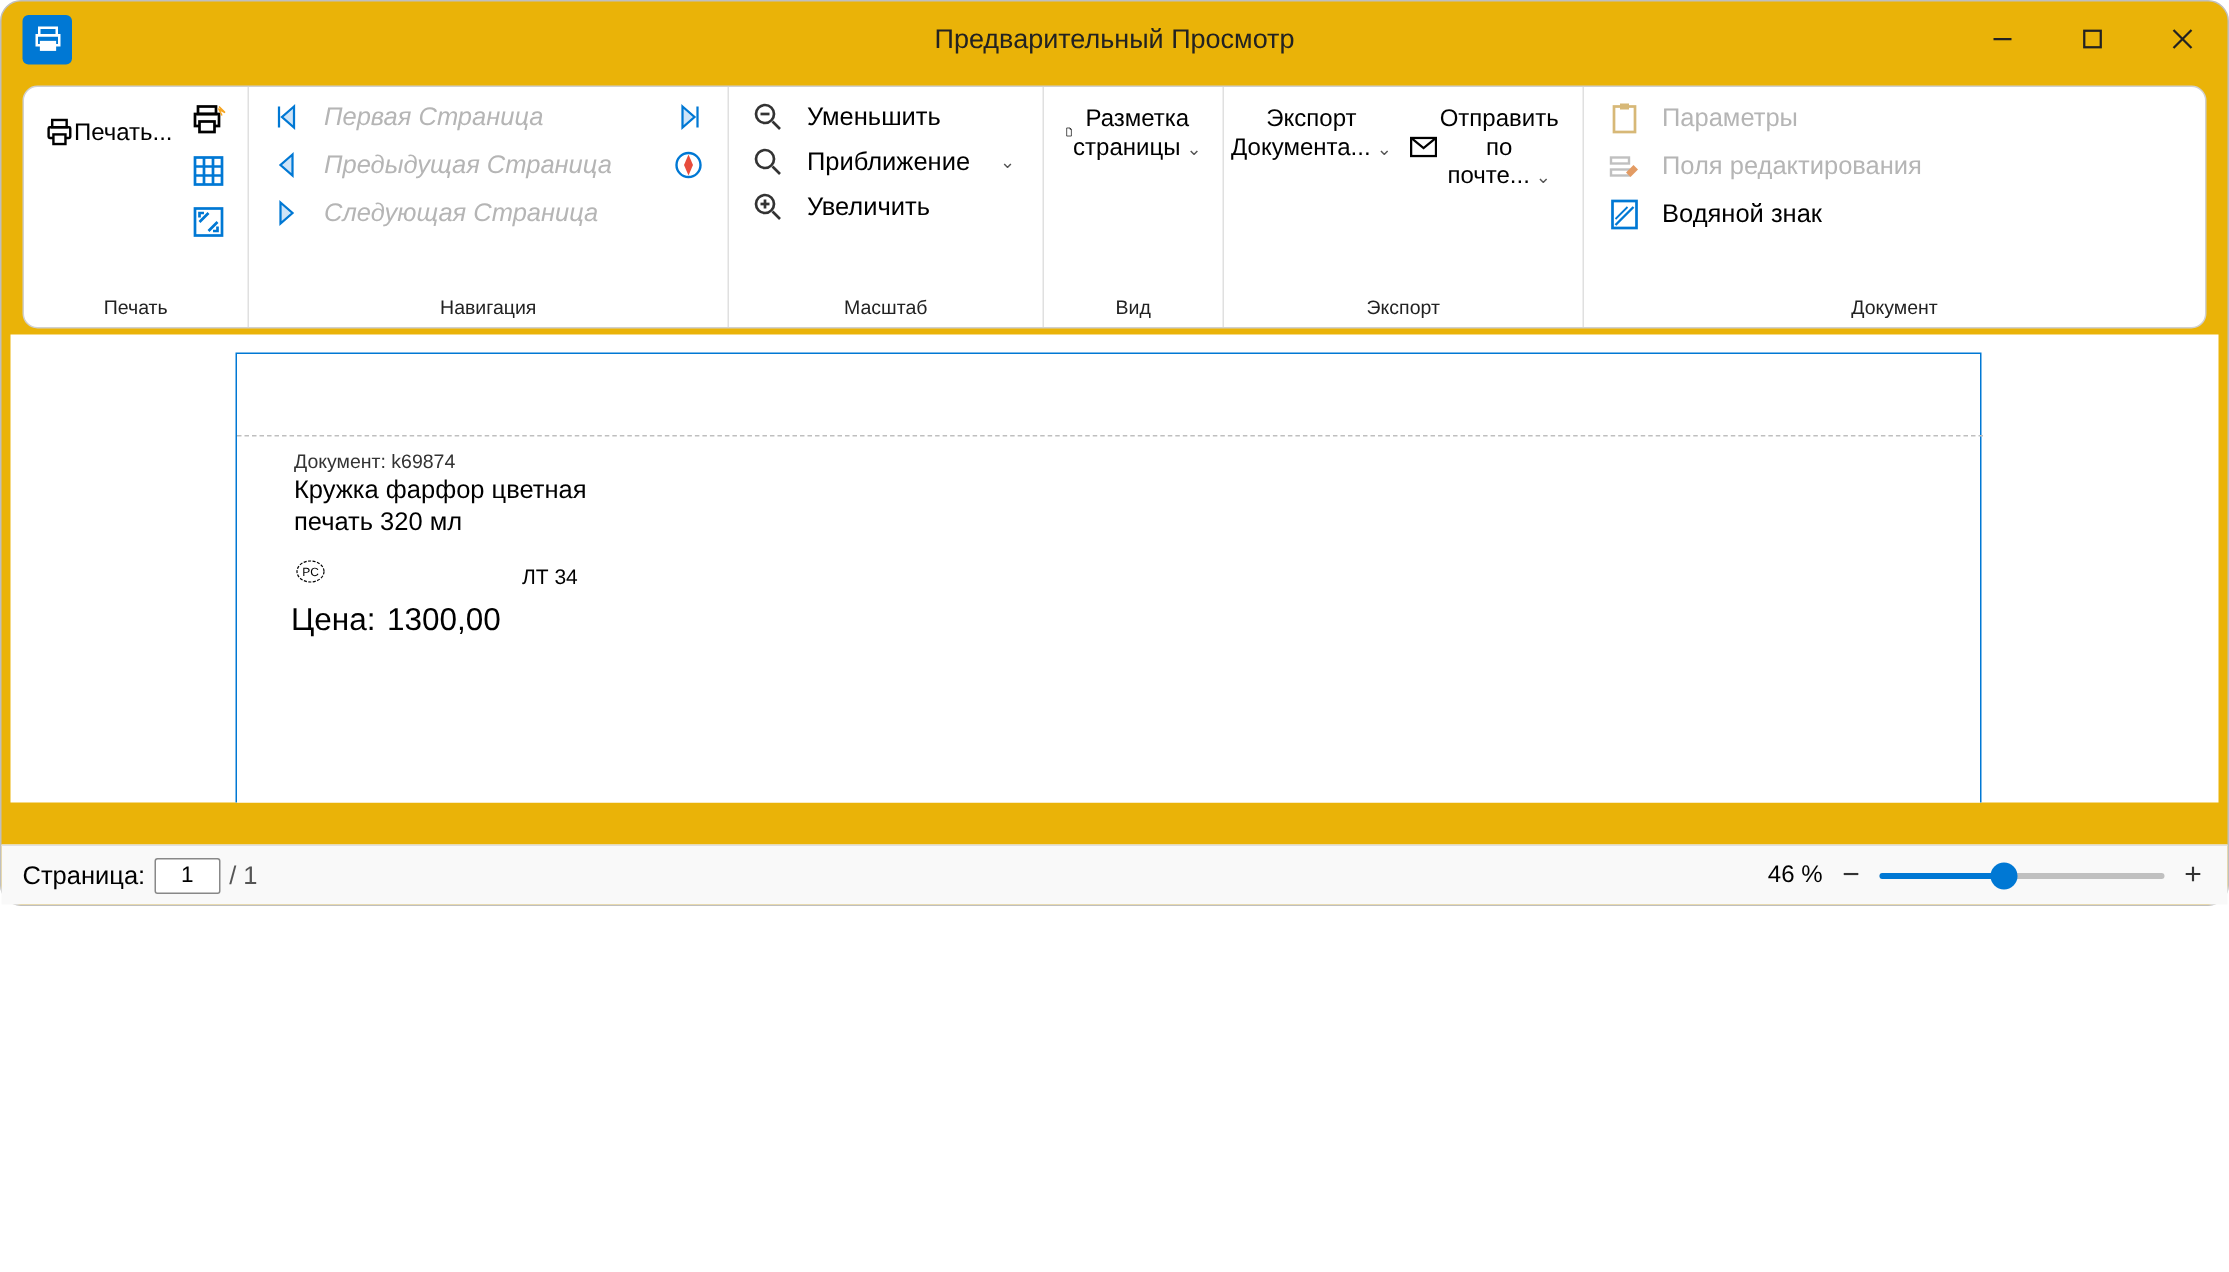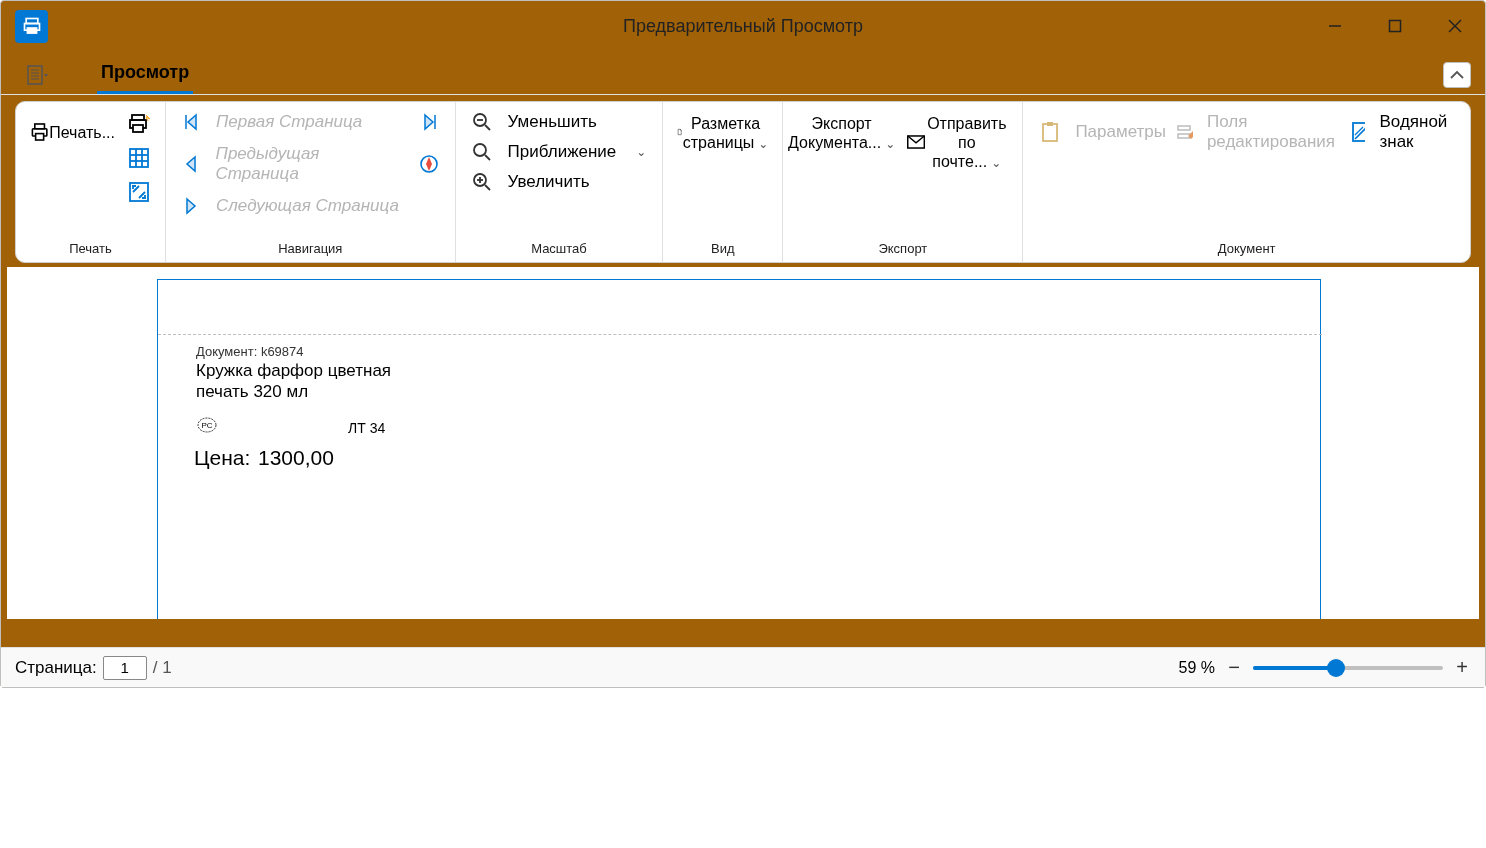--- a/index.html
+++ b/index.html
@@ -1,17 +1,17 @@
 <!DOCTYPE html>
 <html><head>
 <meta charset="utf-8">
 <style>
   * { box-sizing: border-box; margin: 0; padding: 0; font-family: "Segoe UI", Arial, sans-serif; }
   body { background: #fff; width: 1486px; height: 848px; overflow: hidden; }
-  .window { width: 1486px; height: 688px; border: 1px solid #bfbfbf; border-radius: 4px; display: flex; flex-direction: column; background: #a16207; }
+  .window { width: 1486px; height: 604px; border: 1px solid #bfbfbf; border-radius: 14px; display: flex; flex-direction: column; background: #eab308; }
   .titlebar { height: 50px; display: flex; align-items: center; position: relative; }
   .app-icon-box { width: 33px; height: 33px; background: #0078d4; border-radius: 4px; margin-left: 14px; display:flex; align-items:center; justify-content:center; }
   .title-text { position: absolute; left: 50%; transform: translateX(-50%); font-size: 18px; color: #222; }
   .win-controls { position: absolute; right: 0; top: 0; height: 50px; display: flex; }
   .win-btn { width: 60px; height: 50px; display:flex; align-items:center; justify-content:center; color:#333; }
   .tabbar { height: 44px; display:flex; align-items:flex-end; position:relative; border-bottom:1px solid #e0e0e0; }
   .tab-icon-box { width: 38px; height: 38px; margin-left: 18px; display:flex; align-items:center; justify-content:center; position:relative; }
   .tab-label { font-size: 18px; font-weight:600; color:#000; margin-left: 40px; padding: 0 4px 8px 4px; border-bottom: 3px solid #0078d4; }
   .collapse-btn { position:absolute; right:14px; bottom:6px; width:28px; height:26px; border:1px solid #c0c0c0; border-radius:4px; display:flex; align-items:center; justify-content:center; background:#fff;}
   .ribbon { display:flex; border:1px solid #d0d0d0; border-radius:10px; margin:6px 14px 4px 14px; background:#fff; height: 162px; }
@@ -21,21 +21,21 @@
   .group-label { text-align:center; font-size:13px; color:#222; padding: 4px 0 6px 0;}
   .big-btn { display:flex; flex-direction:row; align-items:center; justify-content:flex-end; padding: 6px 6px 0 6px; min-width: 72px; }
   .big-btn .big-label { font-size: 16px; text-align:center; margin-top:2px; line-height:1.2; }
   .icon-col { display:flex; flex-direction:column; gap:10px; padding:6px 6px 0 6px; align-items:center; }
   .nav-list { display:flex; flex-direction:column; gap:12px; padding:6px 8px 0 8px;font-style:italic; }
   .nav-row { display:flex; align-items:center; gap:16px; }
   .nav-label { font-size:17px; }
   .disabled { color:#b5b5b5; }
   .zoom-list { display:flex; flex-direction:column; gap:10px; padding:6px 8px 0 8px; }
   .zoom-row { display:flex; align-items:center; gap:16px; }
-  .doc-list { display:flex; flex-direction:row; gap:10px; padding:6px 8px 0 8px;justify-content:flex-end; }
+  .doc-list { display:flex; flex-direction:column; gap:10px; padding:6px 8px 0 8px;justify-content:flex-end; }
   .doc-row { display:flex; align-items:center; gap:14px; }
   .canvas { flex:1; background:#fff; margin: 0 6px; overflow:hidden; position:relative; }
   .page { position:absolute; left:150px; top:12px; width:1164px; height:560px; border:1px solid #0078d4; background:#fff; }
   .page-dash { position:absolute; left:0; right:-2px; top:54px; border-top:1px dashed #bfbfbf; }
   .p-sku { position:absolute; left:38px; top:64px; font-size:13px; color:#333; }
   .p-name { position:absolute; left:38px; top:80px; font-size:17px; font-weight:400; color:#000; width: 220px; line-height:1.25;}
   .p-cert { position:absolute; left:38px; top:136px; }
   .p-lt { position:absolute; left:190px; top:140px; font-size:14px; color:#000;}
   .p-price-label { position:absolute; left:36px; top:166px; font-size:21px; color:#000;}
   .p-price-val { position:absolute; left:100px; top:166px; font-size:21px; color:#000;}
@@ -77,38 +77,20 @@
         </div>
       <div class="win-btn">
           <svg width="14" height="14">
             <line x1="1" y1="1" x2="13" y2="13" stroke="#222" stroke-width="1.5"></line>
             <line x1="13" y1="1" x2="1" y2="13" stroke="#222" stroke-width="1.5"></line>
           </svg>
         </div>
     </div>
   </div>
 
-  <div class="tabbar">
-    <div class="tab-icon-box">
-      <svg width="24" height="24" viewBox="0 0 24 24">
-          <rect x="2" y="3" width="14" height="18" fill="none" stroke="#555" stroke-width="1.5"></rect>
-          <line x1="5" y1="7" x2="13" y2="7" stroke="#555"></line>
-          <line x1="5" y1="10" x2="13" y2="10" stroke="#555"></line>
-          <line x1="5" y1="13" x2="13" y2="13" stroke="#555"></line>
-          <line x1="5" y1="16" x2="13" y2="16" stroke="#555"></line>
-          <path d="M18 11 L22 11 L20 14 Z" fill="#555"></path>
-        </svg>
-    </div>
-    <div class="tab-label">Просмотр</div>
-    <div class="collapse-btn">
-      <svg width="14" height="10">
-          <path d="M1 8 L7 2 L13 8" fill="none" stroke="#555" stroke-width="1.8"></path>
-        </svg>
-    </div>
-  </div>
 
   <div class="ribbon">
 
     <div class="group" style="width:150px">
       <div class="group-body">
         <div class="big-btn">
           <svg width="40" height="40" viewBox="0 0 24 24">
               <rect x="6" y="2" width="12" height="6" fill="none" stroke="#000" stroke-width="2"></rect>
               <rect x="3" y="8" width="18" height="9" rx="1" fill="none" stroke="#000" stroke-width="2"></rect>
               <rect x="7" y="14" width="10" height="8" fill="#fff" stroke="#000" stroke-width="2"></rect>
@@ -292,21 +274,21 @@
       <div class="p-price-label">Цена:</div>
       <div class="p-price-val">1300,00</div>
     </div>
   </div>
 
   <div class="statusbar">
     <span style="font-size:17px;">Страница:</span>
     <input class="page-input" value="1" style="">
     <span style="font-size:17px;color:#555;">/ 1</span>
     <div class="status-right">
-      <span style="font-size:16px;">59 %</span>
+      <span style="font-size:16px;">46 %</span>
       <span class="zctl">−</span>
       <div class="slider-wrap">
         <div class="slider-track"></div>
         <div class="slider-fill"></div>
         <div class="slider-thumb"></div>
       </div>
       <span class="zctl">+</span>
     </div>
   </div>
 

